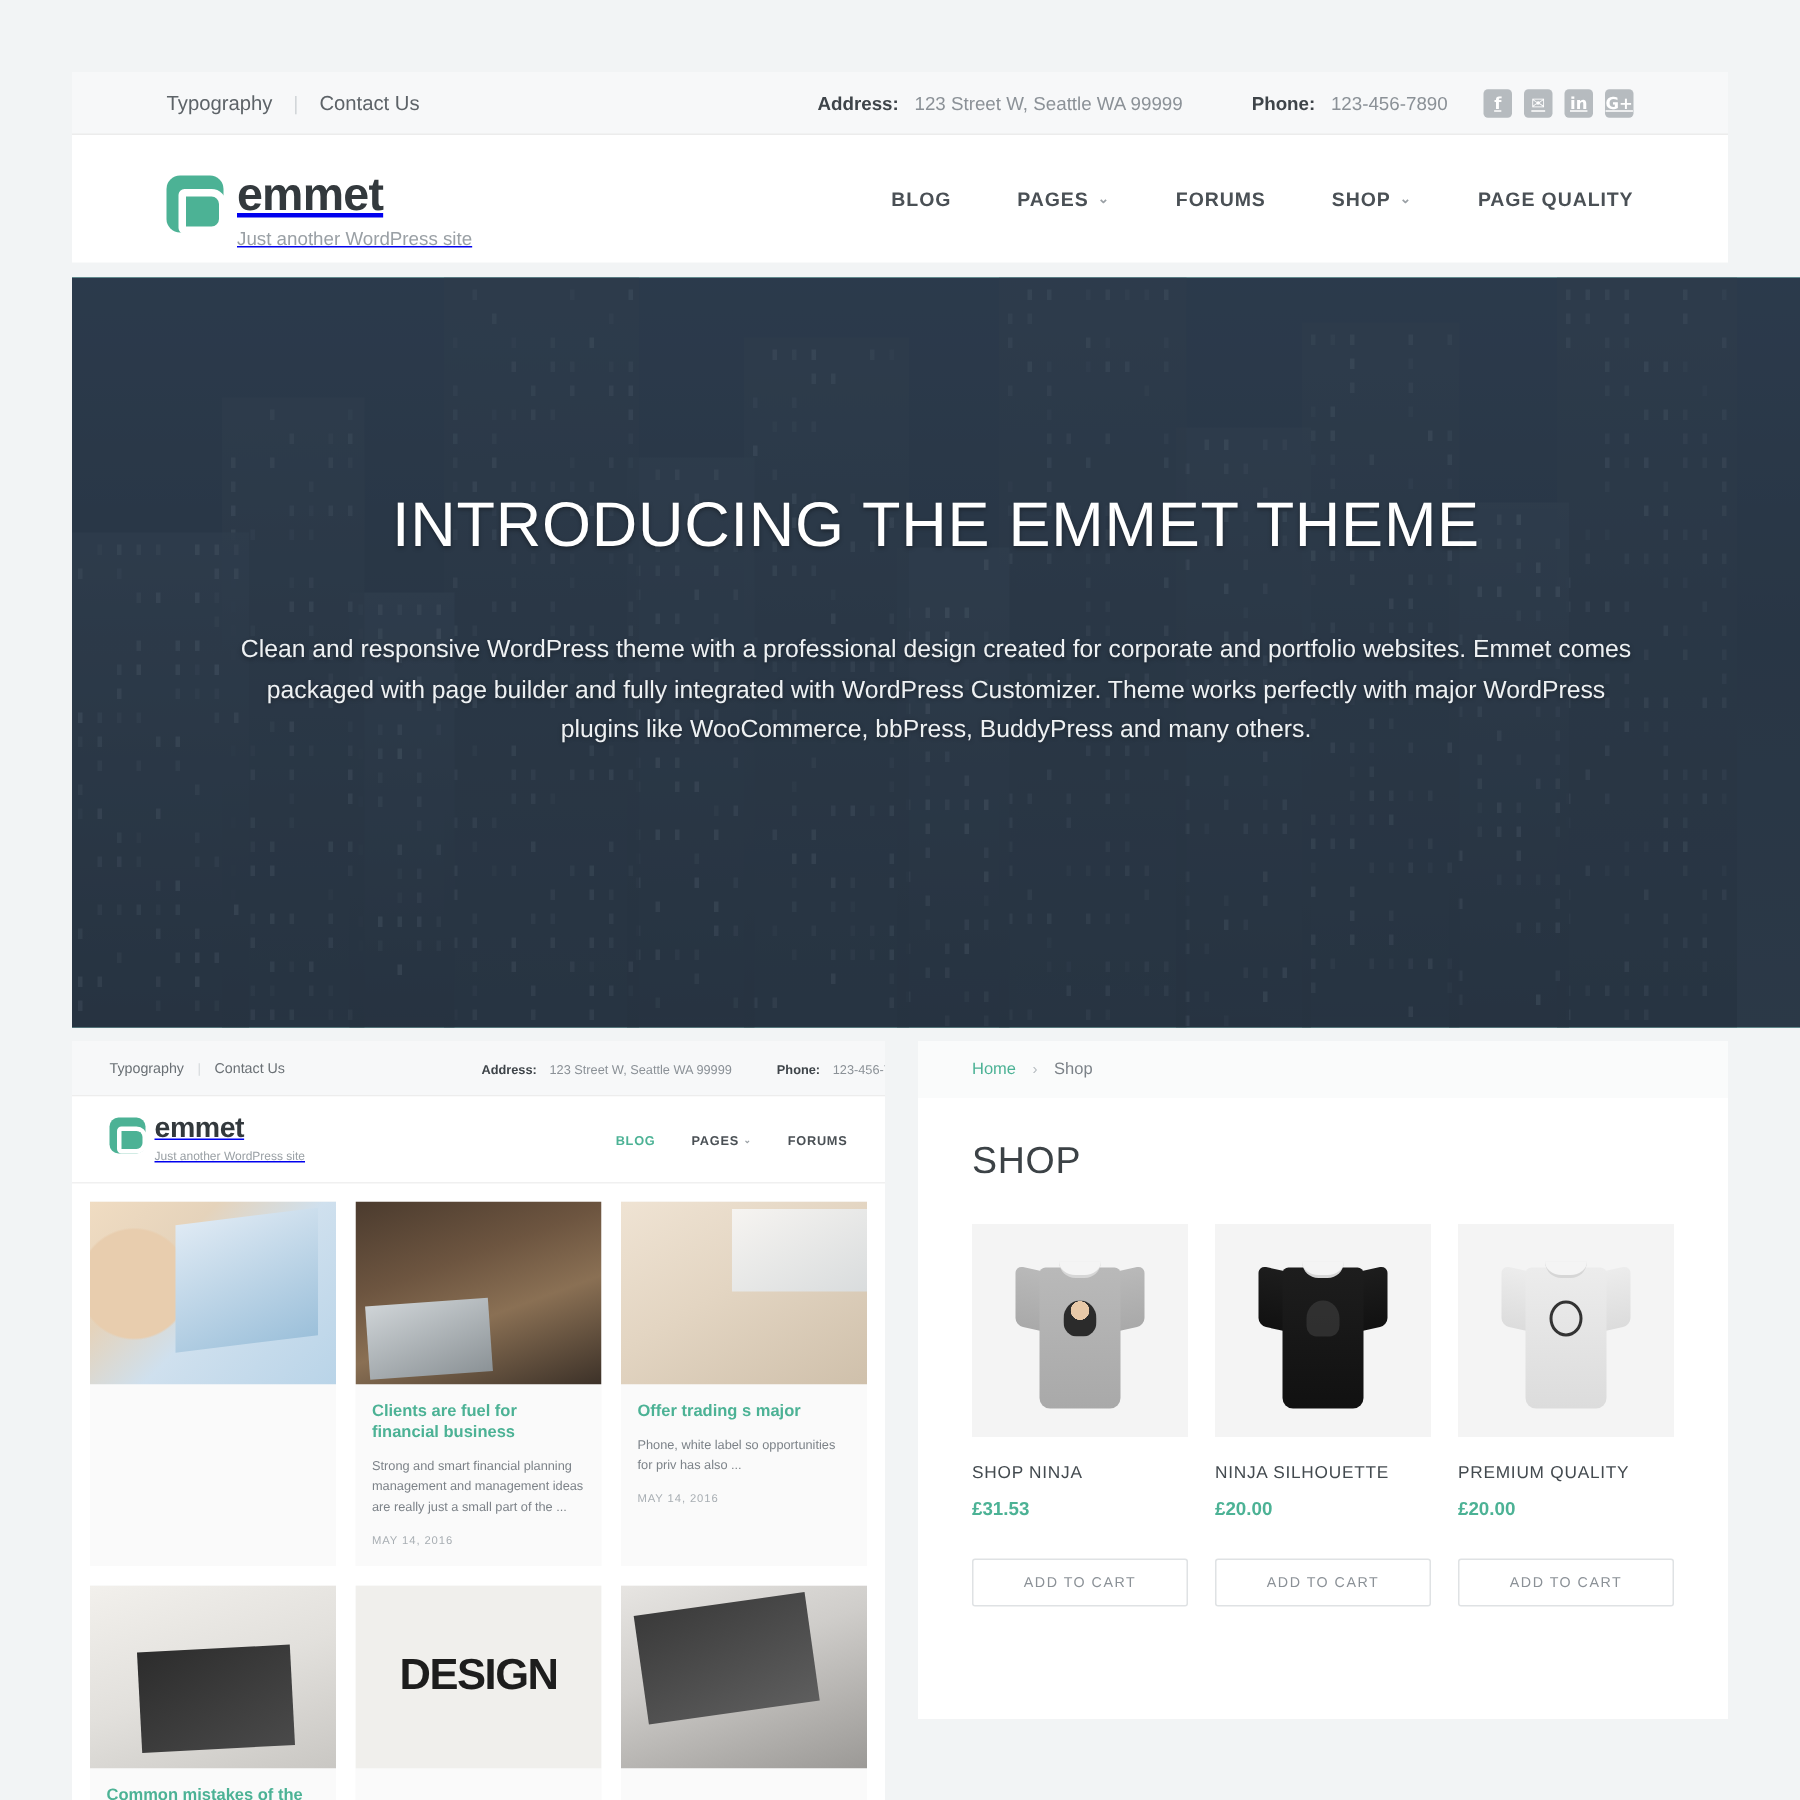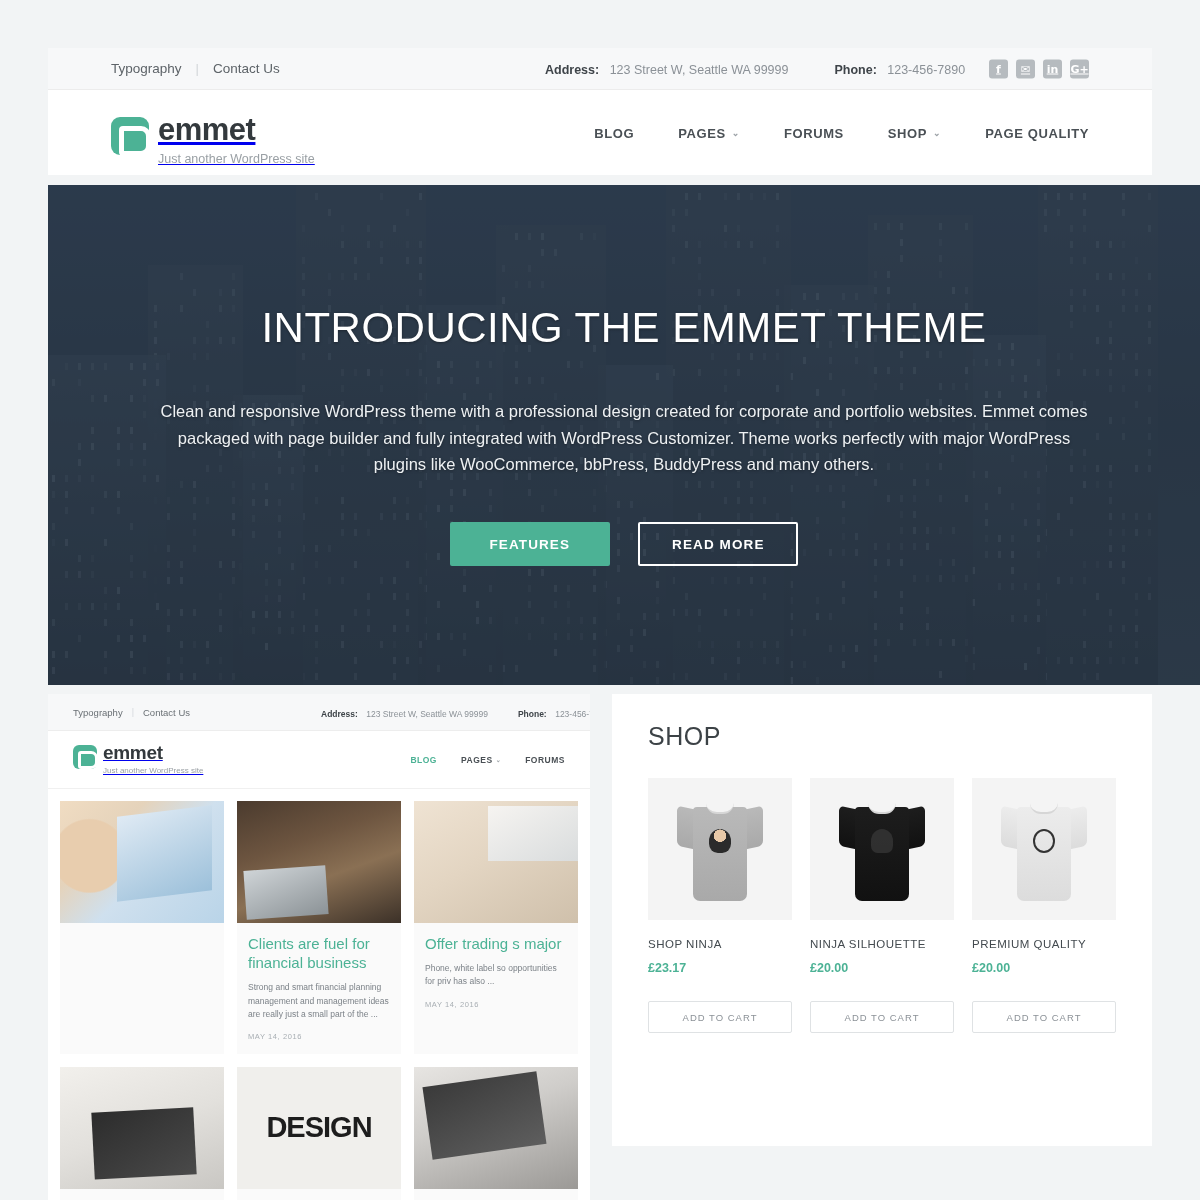--- a/index.html
+++ b/index.html
@@ -173,21 +173,21 @@
   .mini-caret { font-size: 6px; color: #9aa0a5; }
 
   .blog-grid {
     position: relative; padding: 12px 12px 0 12px;
     display: grid; grid-template-columns: 1fr 1fr 1fr; gap: 13px;
   }
   .blog-card { background: #fafafa; overflow: hidden; }
   .card-img { width: 100%; height: 122px; position: relative; overflow: hidden; }
   .card-body { padding: 11px 11px 13px 11px; }
   .card-title {
-    font-size: 15px; font-weight: normal; color: #4cb295; line-height: 1.28; margin-bottom: 9px;
+    font-size: 11px; font-weight: bold; color: #4cb295; line-height: 1.28; margin-bottom: 9px;
   }
   .card-ex { font-size: 8.5px; color: #7c8288; line-height: 1.55; margin-bottom: 11px; }
   .card-date { font-size: 7.5px; letter-spacing: 0.6px; color: #a8aeb3; }
 
   
   .ph { position: absolute; inset: 0; }
   .ph1 { background:
       radial-gradient(circle at 18% 45%, #e8cdae 0 24%, transparent 25%),
       linear-gradient(135deg,#f0dcc2 0%,#e5d3bb 30%,#cfe0ee 55%,#b9d4e8 100%); }
   .ph1::after { content:""; position:absolute; left:35%; top:8%; width:58%; height:70%;
@@ -1382,24 +1382,20 @@
           <span class="win" style="left: 110px; top: 8px; opacity: 0.38;"></span>
           <span class="win" style="left: 110px; top: 24px; opacity: 0.63;"></span>
           <span class="win" style="left: 110px; top: 120px; opacity: 0.64;"></span>
           <span class="win" style="left: 110px; top: 248px; opacity: 0.8;"></span>
         </div>
       <div class="hero-tint"></div>
     </div>
     <div class="hero-inner">
       <h1 class="hero-title">INTRODUCING THE EMMET THEME</h1>
       <p class="hero-sub">Clean and responsive WordPress theme with a professional design created for corporate and portfolio websites. Emmet comes packaged with page builder and fully integrated with WordPress Customizer. Theme works perfectly with major WordPress plugins like WooCommerce, bbPress, BuddyPress and many others.</p>
-      <div class="hero-btns">
-        <button class="btn-primary">FEATURES</button>
-        <button class="btn-ghost">READ MORE</button>
-      </div>
     </div>
   </section>
 
   <section class="panel-blog">
     <div class="mini-topbar">
       <div class="mini-tb-left">
         <a class="mini-link" href="#">Typography</a>
         <span class="mini-sep">|</span>
         <a class="mini-link" href="#">Contact Us</a>
       </div>
@@ -1479,37 +1475,42 @@
       </article>
       <article class="blog-card">
         <div class="card-img">
             <div class="ph ph6"></div>
           </div>
       </article>
     </div>
   </section>
 
   <section class="panel-shop">
+    <div class="shop-crumbbar">
+      <a class="crumb-link" href="#">Home</a>
+      <span class="crumb-sep">›</span>
+      <span class="crumb-cur">Shop</span>
+    </div>
 
     <h2 class="shop-title">SHOP</h2>
 
 
     <div class="products">
       <div>
         <div class="prod-img">
           <div class="tee tee-grey">
             <span class="sl l"></span>
               <span class="sl r"></span>
             <span class="body"></span>
               <span class="collar"></span>
             <span class="art art-ninja"></span>
           </div>
         </div>
         <div class="prod-name">SHOP NINJA</div>
-        <div class="prod-price">£23.17</div>
+        <div class="prod-price">£31.53</div>
         <button class="btn-cart">ADD TO CART</button>
       </div>
 
       <div>
         <div class="prod-img">
           <div class="tee tee-black">
             <span class="sl l"></span>
               <span class="sl r"></span>
             <span class="body"></span>
               <span class="collar"></span>

